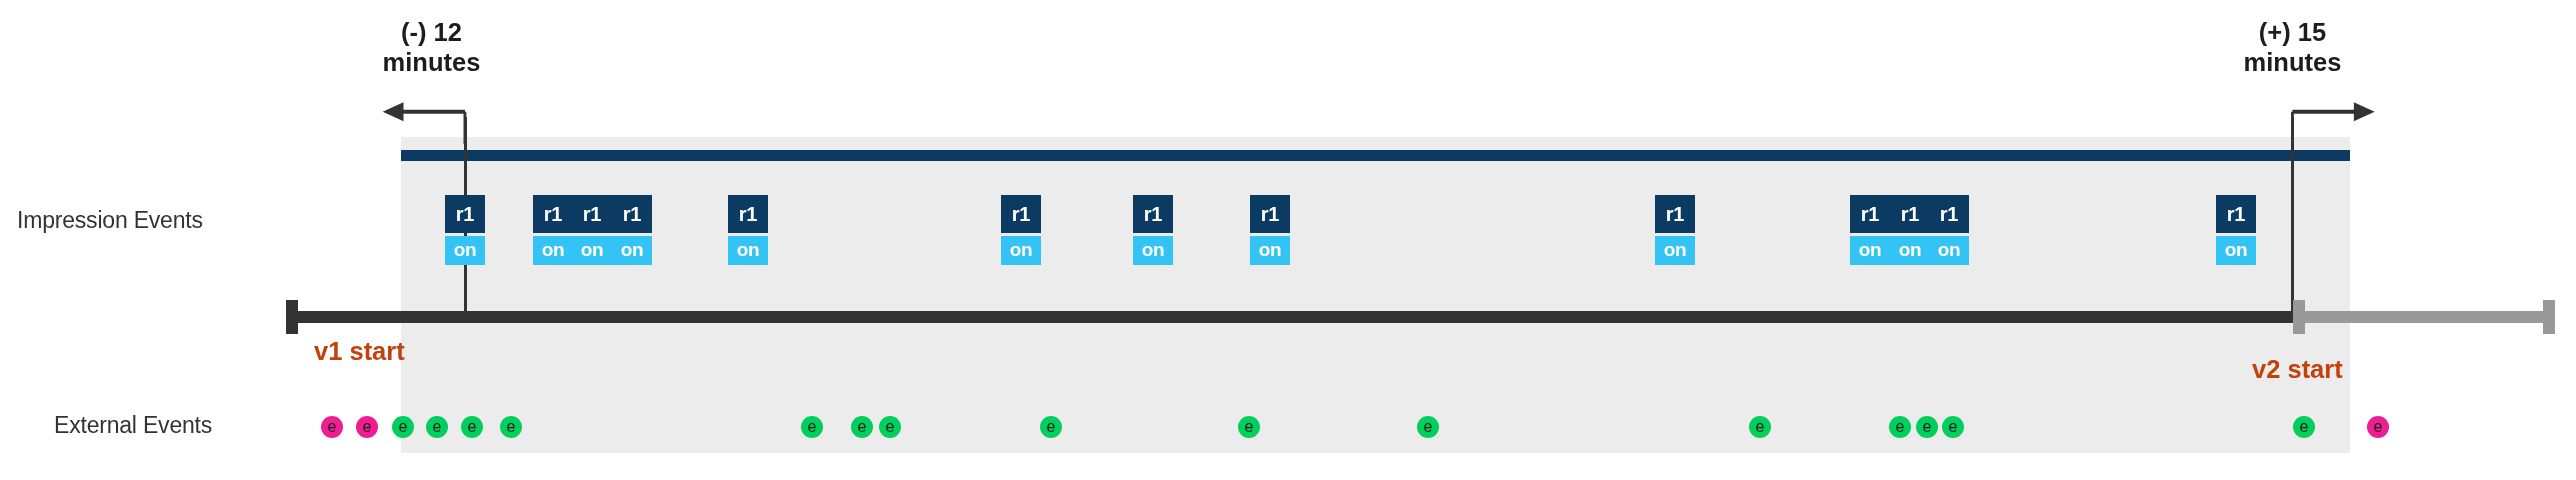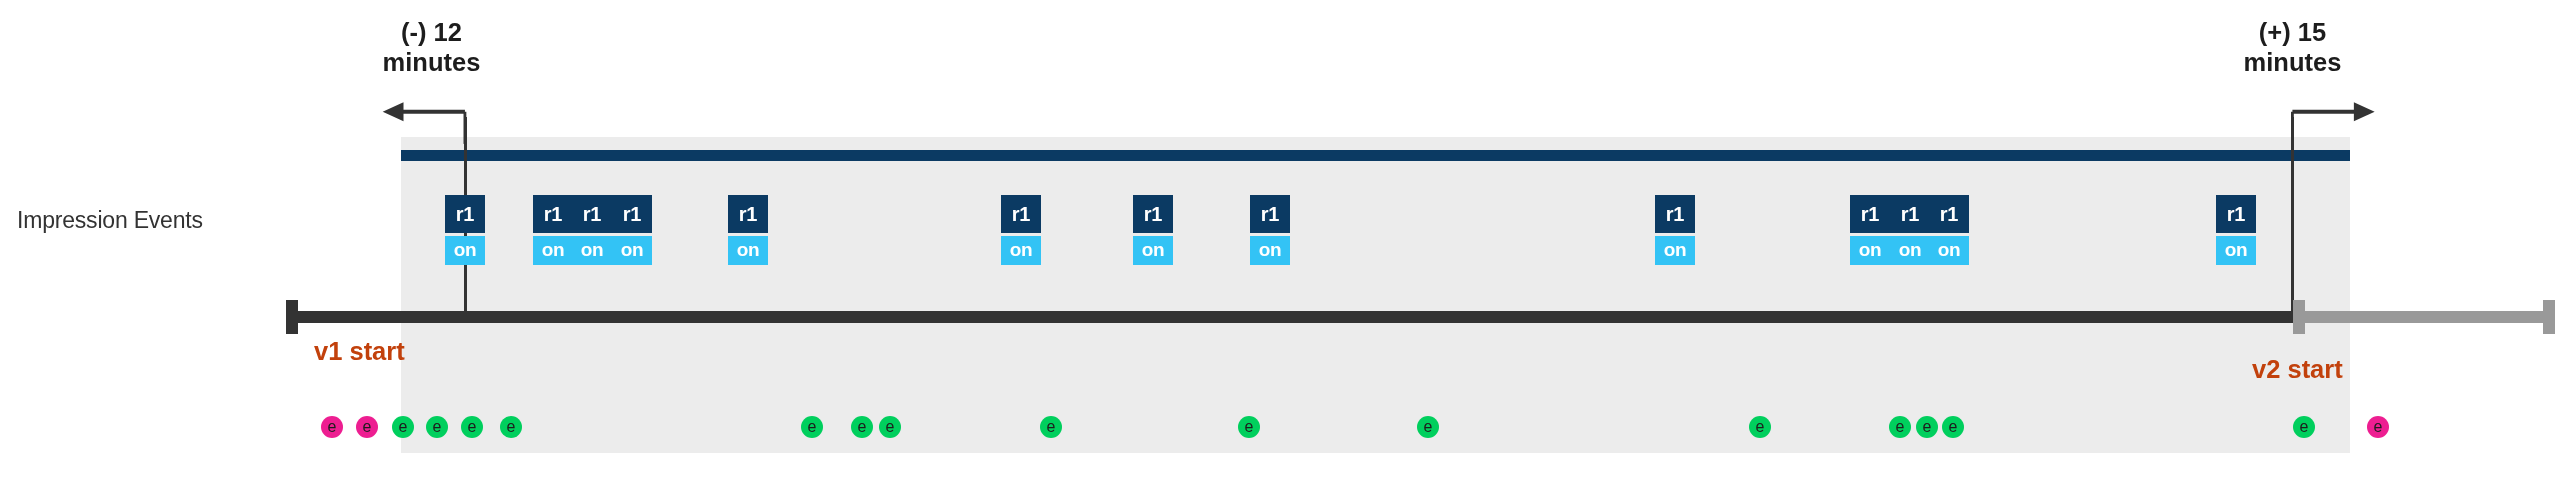--- a/index.html
+++ b/index.html
@@ -150,20 +150,21 @@
 </style>
 </head>
 <body>
 
 <div id="stage">
 
   <div class="plate"></div>
   <div class="rail"></div>
 
   <div class="row-label" id="label-impression">Impression Events</div>
+  <div class="row-label" id="label-external">External Events</div>
 
   <div class="callout" id="callout-left">
     <span>(-) 12</span>
     <span class="l2">minutes</span>
   </div>
   <svg class="arrow-svg" id="arrow-left-svg" viewBox="0 0 110 40">
     <path d="M93 6 L93 40" stroke="#333333" stroke-width="3" fill="none"></path>
     <path d="M93 6 L26 6" stroke="#333333" stroke-width="4" fill="none"></path>
     <path d="M6 6 L28 -4 L28 16 Z" fill="#333333"></path>
   </svg>

